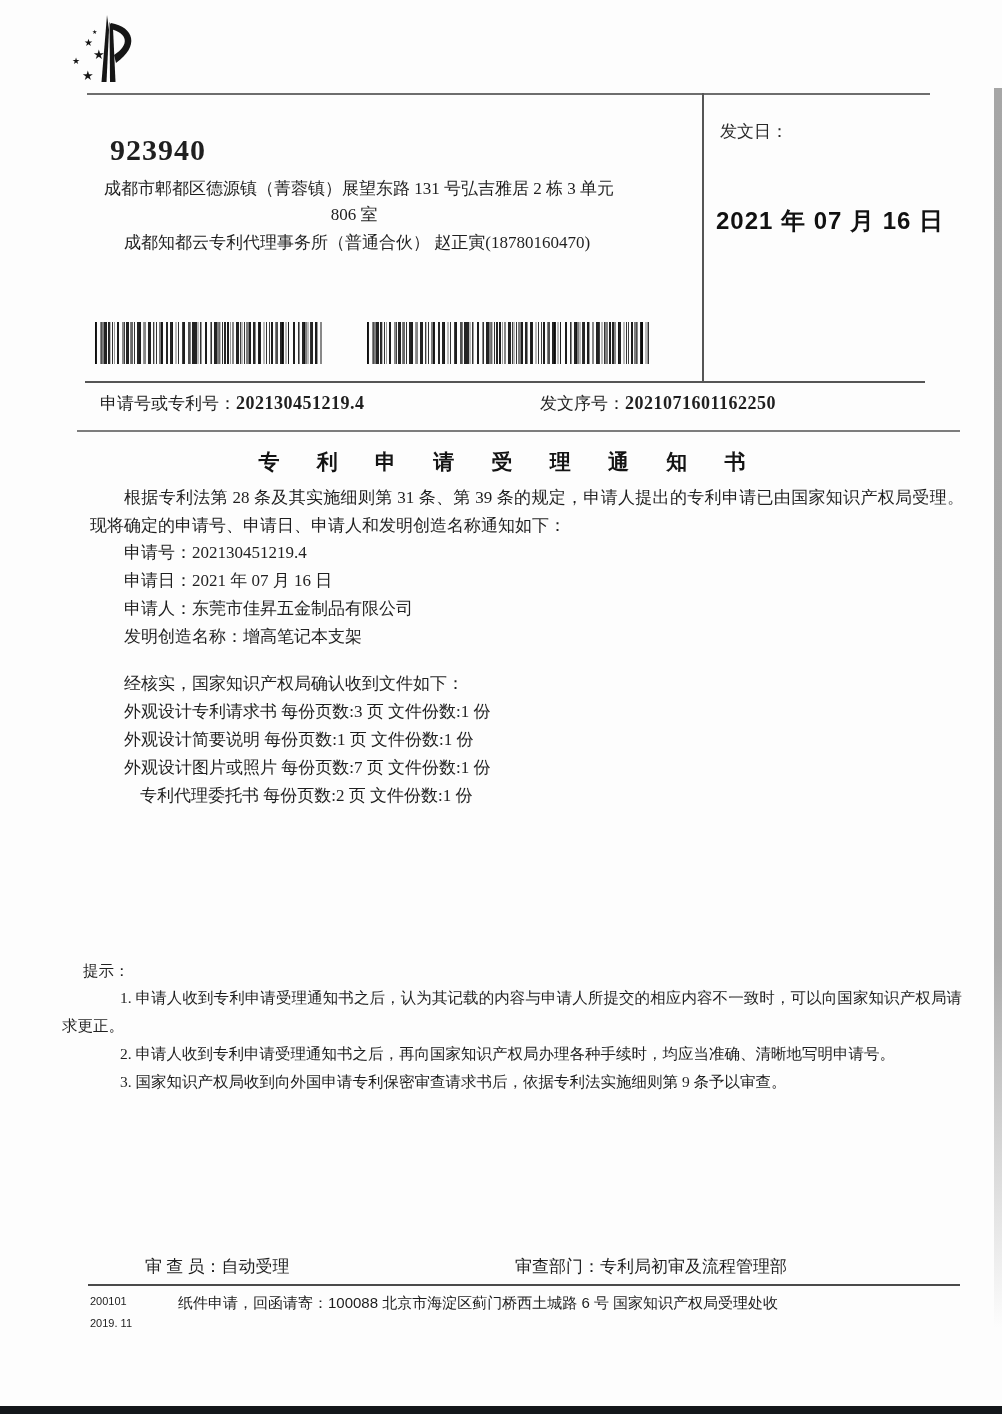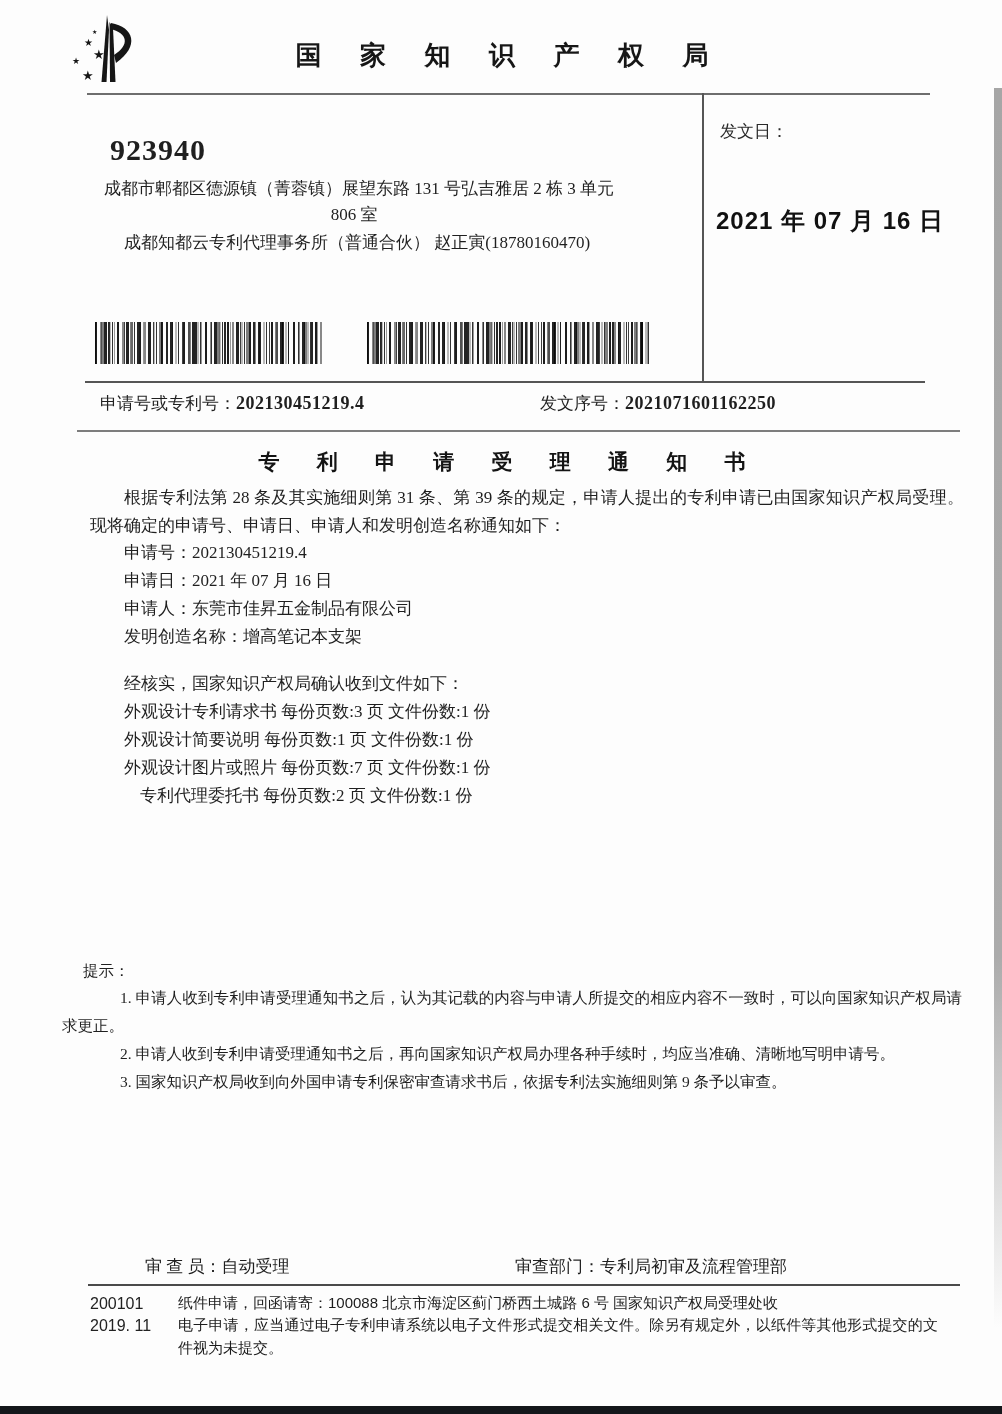--- a/index.html
+++ b/index.html
@@ -58,21 +58,21 @@
   }
   .intro{left:90px;top:484px;width:874px;font-size:17px;line-height:28px;text-indent:2em;text-align:justify;}
   .field-line{left:124px;font-size:17px;white-space:nowrap;}
   .doc-line{left:124px;font-size:17px;white-space:nowrap;}
   
   .tips-head{left:83px;top:961px;font-size:15.5px;}
   .tip{left:62px;width:900px;font-size:15.5px;line-height:28px;text-indent:58px;text-align:justify;}
   
   .sign-row{top:1211px;font-size:17px;margin-top:44px;}
   
-  .footer-code{left:90px;font-size:16px;color:#222;}
+  .footer-code{left:90px;font-size:11px;color:#222;}
   .footer-text{left:178px;width:760px;font-size:15px;line-height:22.5px;color:#1c1c1c;text-align:justify;}
   
   .edge-right{left:994px;top:88px;width:8px;height:1240px;
     background:linear-gradient(180deg,#a6a6a6 0%,#ababab 70%,rgba(170,170,170,0) 100%);}
   .edge-bottom{left:0;top:1406px;width:1002px;height:8px;background:#14171b;}
 </style>
 </head>
 <body>
 
 <div class="page">
@@ -85,21 +85,20 @@
         <path d="M47,11 C70,15 76,34 52,51 L50,43 C66,33 64,21 46,17 Z"></path>
         <text x="28" y="22" font-size="6" font-family="'DejaVu Sans',sans-serif">★</text>
         <text x="20" y="34" font-size="10" font-family="'DejaVu Sans',sans-serif">★</text>
         <text x="29" y="47" font-size="13" font-family="'DejaVu Sans',sans-serif">★</text>
         <text x="8" y="52" font-size="9" font-family="'DejaVu Sans',sans-serif">★</text>
         <text x="18" y="68" font-size="13" font-family="'DejaVu Sans',sans-serif">★</text>
       </g>
     </svg>
   </div>
 
-  <div class="abs agency-title">国 家 知 识 产 权 局</div>
 
   <div class="rule" style="left:87px;top:93px;width:843px;height:2px;"></div>
   <div class="rule" style="left:702px;top:93px;width:2px;height:290px;background:#555;"></div>
   <div class="rule" style="left:85px;top:381px;width:840px;height:2px;background:#555;"></div>
   <div class="rule" style="left:77px;top:430px;width:883px;height:2px;background:#7d7d7d;"></div>
 
   <div class="abs zipcode">923940</div>
   <div class="abs addr1">成都市郫都区德源镇（菁蓉镇）展望东路 131 号弘吉雅居 2 栋 3 单元</div>
   <div class="abs addr2">806 室</div>
   <div class="abs addr3">成都知都云专利代理事务所（普通合伙）  赵正寅(18780160470)</div>
@@ -133,18 +132,17 @@
   <div class="abs tip" style="top:1040px;">2. 申请人收到专利申请受理通知书之后，再向国家知识产权局办理各种手续时，均应当准确、清晰地写明申请号。</div>
   <div class="abs tip" style="top:1068px;">3. 国家知识产权局收到向外国申请专利保密审查请求书后，依据专利法实施细则第 9 条予以审查。</div>
 
   <div class="abs sign-row" style="left:145px;"><span>审 查 员：</span><span>自动受理</span></div>
   <div class="abs sign-row" style="left:515px;"><span>审查部门：</span><span>专利局初审及流程管理部</span></div>
 
   <div class="rule" style="left:88px;top:1284px;width:872px;height:2px;background:#4a4a4a;"></div>
   <div class="abs footer-code sans" style="top:1295px;">200101</div>
   <div class="abs footer-code sans" style="top:1317px;">2019. 11</div>
   <div class="abs footer-text sans" style="top:1292px;">纸件申请，回函请寄：100088  北京市海淀区蓟门桥西土城路 6 号    国家知识产权局受理处收</div>
-  <div class="abs footer-text sans" style="top:1314px;">电子申请，应当通过电子专利申请系统以电子文件形式提交相关文件。除另有规定外，以纸件等其他形式提交的文件视为未提交。</div>
 
   <div class="abs edge-right"></div>
   <div class="abs edge-bottom"></div>
 
 </div>
 
 </body></html>

